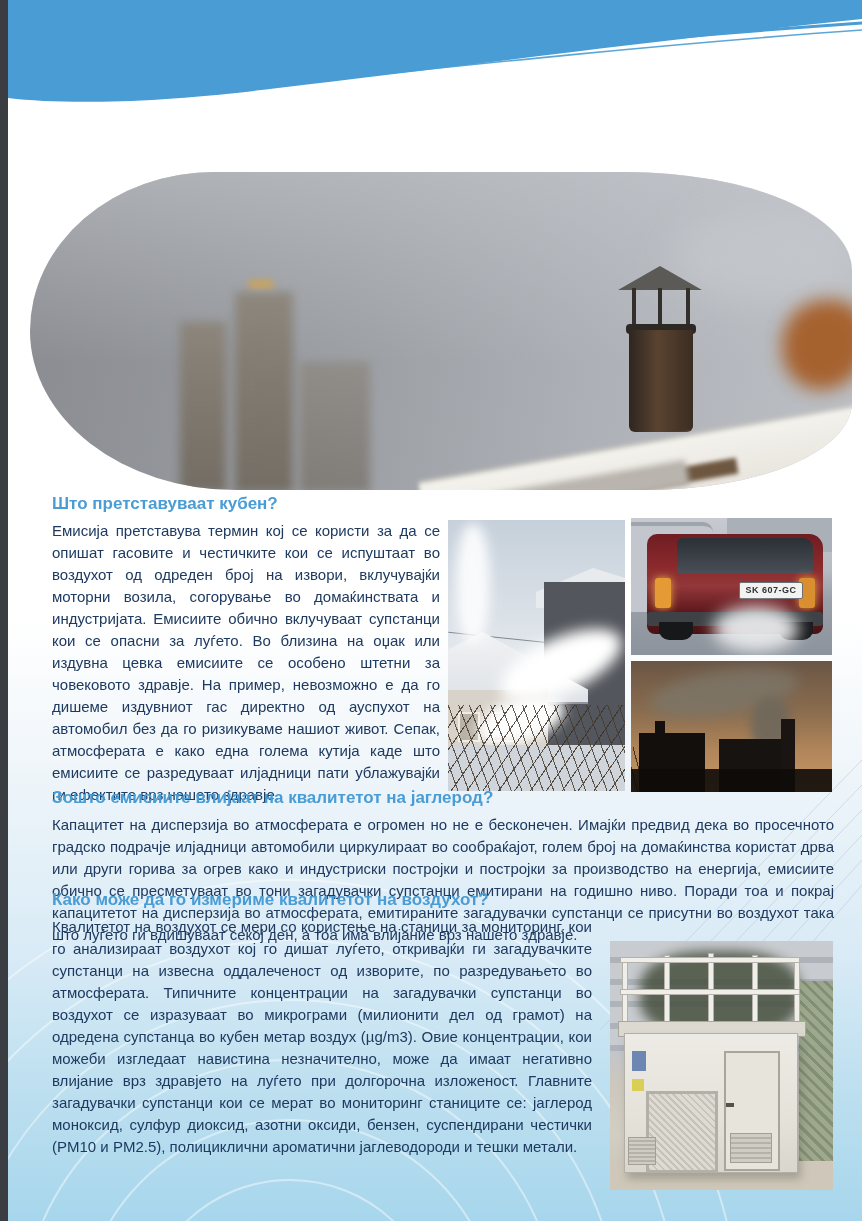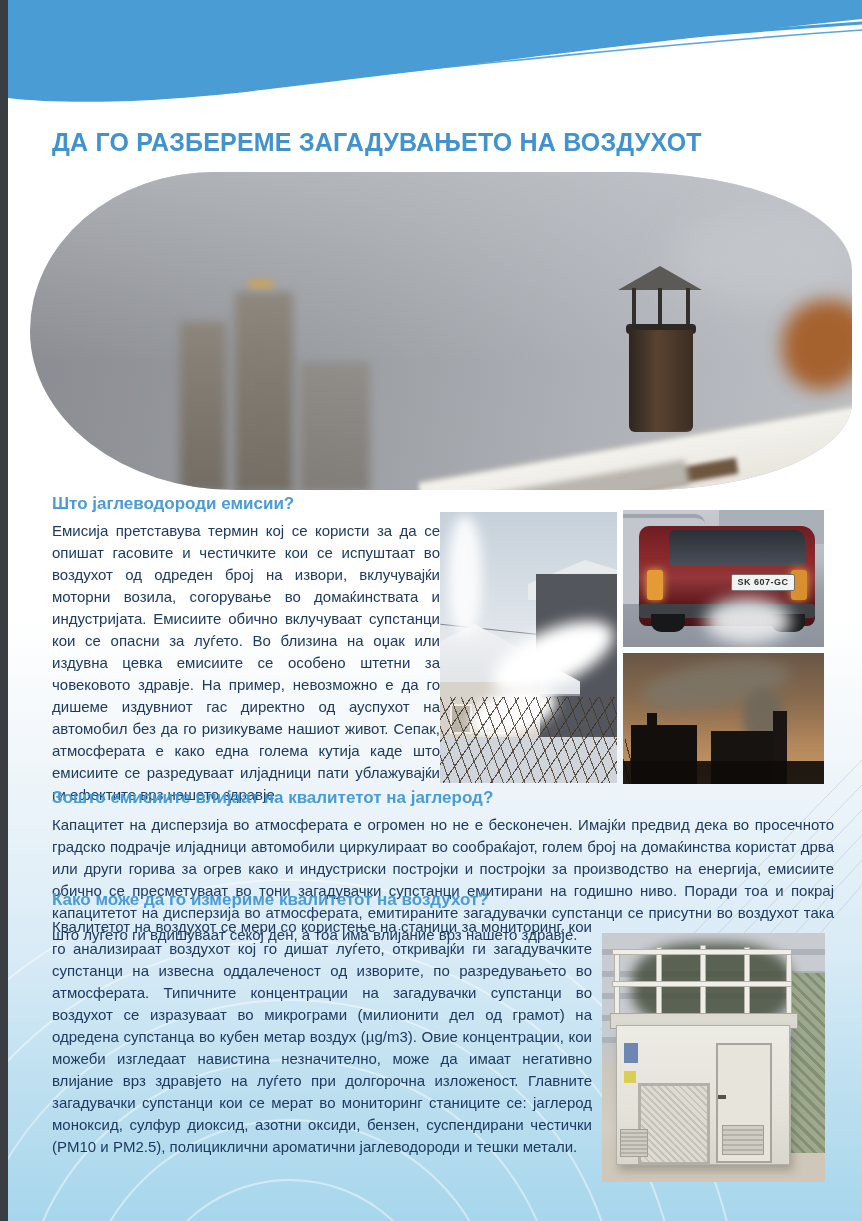--- a/index.html
+++ b/index.html
@@ -39,21 +39,21 @@
   .hero-beam{position:absolute;left:588px;top:296px;width:120px;height:16px;background:#6e5740;transform:rotate(-10deg);filter:blur(2px);}
   .hero-orange{position:absolute;left:752px;top:128px;width:86px;height:90px;background:#a4581f;border-radius:50% 40% 55% 45%;filter:blur(9px);opacity:.9;}
   
   .sec{position:absolute;z-index:3;}
   .sec h2{margin:0 0 6px 0;font-size:17px;font-weight:bold;color:#4a9cd4;}
   .sec p{margin:0;font-size:15px;line-height:22px;color:#1e3a60;text-align:justify;}
   .s1{left:52px;top:494px;width:388px;}
   .s2{left:52px;top:788px;width:782px;}
   .s3{left:52px;top:890px;width:540px;}
   
-  .photo{position:absolute;margin:0;overflow:hidden;z-index:2;}
+  .photo{position:absolute;margin:8px;overflow:hidden;z-index:2;}
   .winter{left:440px;top:512px;width:177px;height:271px;background:linear-gradient(180deg,#c6d0da 0%,#dde3e9 40%,#edf0f2 62%,#dfe3e6 100%);}
   .w-wire{position:absolute;height:1px;background:#5a5e66;opacity:.7;}
   .w-house-wall{position:absolute;left:0px;top:170px;width:100px;height:90px;background:#d7d2ca;}
   .w-house-roof{position:absolute;left:-30px;top:112px;width:170px;height:70px;background:linear-gradient(180deg,#f0f2f4,#dfe2e6);clip-path:polygon(38% 0,100% 80%,100% 100%,0 100%,0 45%);border-bottom:2px solid #8f949b;}
   .w-window{position:absolute;width:18px;height:26px;background:#b9b2a6;border:2px solid #efece6;}
   .w-dark-house{position:absolute;left:96px;top:62px;width:81px;height:180px;background:#53565c;}
   .w-dark-roof{position:absolute;left:88px;top:48px;width:95px;height:40px;background:#e8ebee;clip-path:polygon(0 60%,60% 0,100% 30%,100% 100%,0 100%);}
   .w-chimney{position:absolute;left:63px;top:228px;width:22px;height:36px;background:linear-gradient(180deg,#b5763d,#8f5a2e);border-top:3px solid #caa06a;}
   .w-smoke1{position:absolute;left:8px;top:4px;width:34px;height:120px;background:#fbfcfd;border-radius:45%;filter:blur(6px);opacity:.95;}
   .w-smoke2{position:absolute;left:48px;top:118px;width:130px;height:54px;background:#ffffff;border-radius:50%;transform:rotate(-24deg);filter:blur(7px);}
@@ -132,21 +132,20 @@
 
   <div class="edge-strip"></div>
 
   <svg class="hdr" viewBox="0 0 854 120" preserveAspectRatio="none">
     <rect x="0" y="0" width="854" height="120" fill="#4a9cd4"></rect>
     <path d="M0,98 C60,105 150,103 270,88 C440,68 650,40 854,19 L854,120 L0,120 Z" fill="#ffffff"></path>
     <path d="M118,92 C320,70 580,42 854,23" fill="none" stroke="#4a9cd4" stroke-width="3" stroke-linecap="round"></path>
     <path d="M165,96 C360,76 600,48 854,30" fill="none" stroke="#4a9cd4" stroke-width="1.6" stroke-linecap="round" opacity="0.9"></path>
   </svg>
 
-  <h1 class="page-title">ДА ГО РАЗБЕРЕМЕ ЗАГАДУВАЊЕТО НА ВОЗДУХОТ</h1>
 
   <figure class="hero">
     <div class="hero-haze"></div>
     <div class="tower t1"></div>
     <div class="tower t2"></div>
     <div class="tower t3"></div>
     <div class="t-light"></div>
     <div class="hero-smoke"></div>
     <div class="chim-cap"></div>
     <div class="chim-leg leg1"></div>
@@ -154,21 +153,21 @@
     <div class="chim-leg leg3"></div>
     <div class="chim-ring"></div>
     <div class="chim-barrel"></div>
     <div class="hero-orange"></div>
     <div class="hero-roof"></div>
     <div class="hero-beam"></div>
     <div class="hero-roof2"></div>
   </figure>
 
   <section class="sec s1">
-    <h2>Што јаглеводороди емисии?</h2>
+    <h2>Што претставуваат кубен?</h2>
     <p>Емисија претставува термин кој се користи за да се опишат гасовите и честичките кои се испуштаат во воздухот од одреден број на извори, вклучувајќи моторни возила, согорување во домаќинствата и индустријата. Емисиите обично вклучуваат супстанци кои се опасни за луѓето. Во близина на оџак или издувна цевка емисиите се особено штетни за човековото здравје. На пример, невозможно е да го дишеме издувниот гас директно од ауспухот на автомобил без да го ризикуваме нашиот живот. Сепак, атмосферата е како една голема кутија каде што емисиите се разредуваат илјадници пати ублажувајќи ги ефектите врз нашето здравје.</p>
   </section>
 
   <figure class="photo winter">
     <div class="w-wire" style="left:0;top:118px;width:120px;transform:rotate(6deg);"></div>
     <div class="w-wire" style="left:0;top:140px;width:110px;transform:rotate(9deg);"></div>
     <div class="w-dark-roof"></div>
     <div class="w-dark-house"></div>
     <div class="w-house-roof"></div>
     <div class="w-house-wall"></div>

